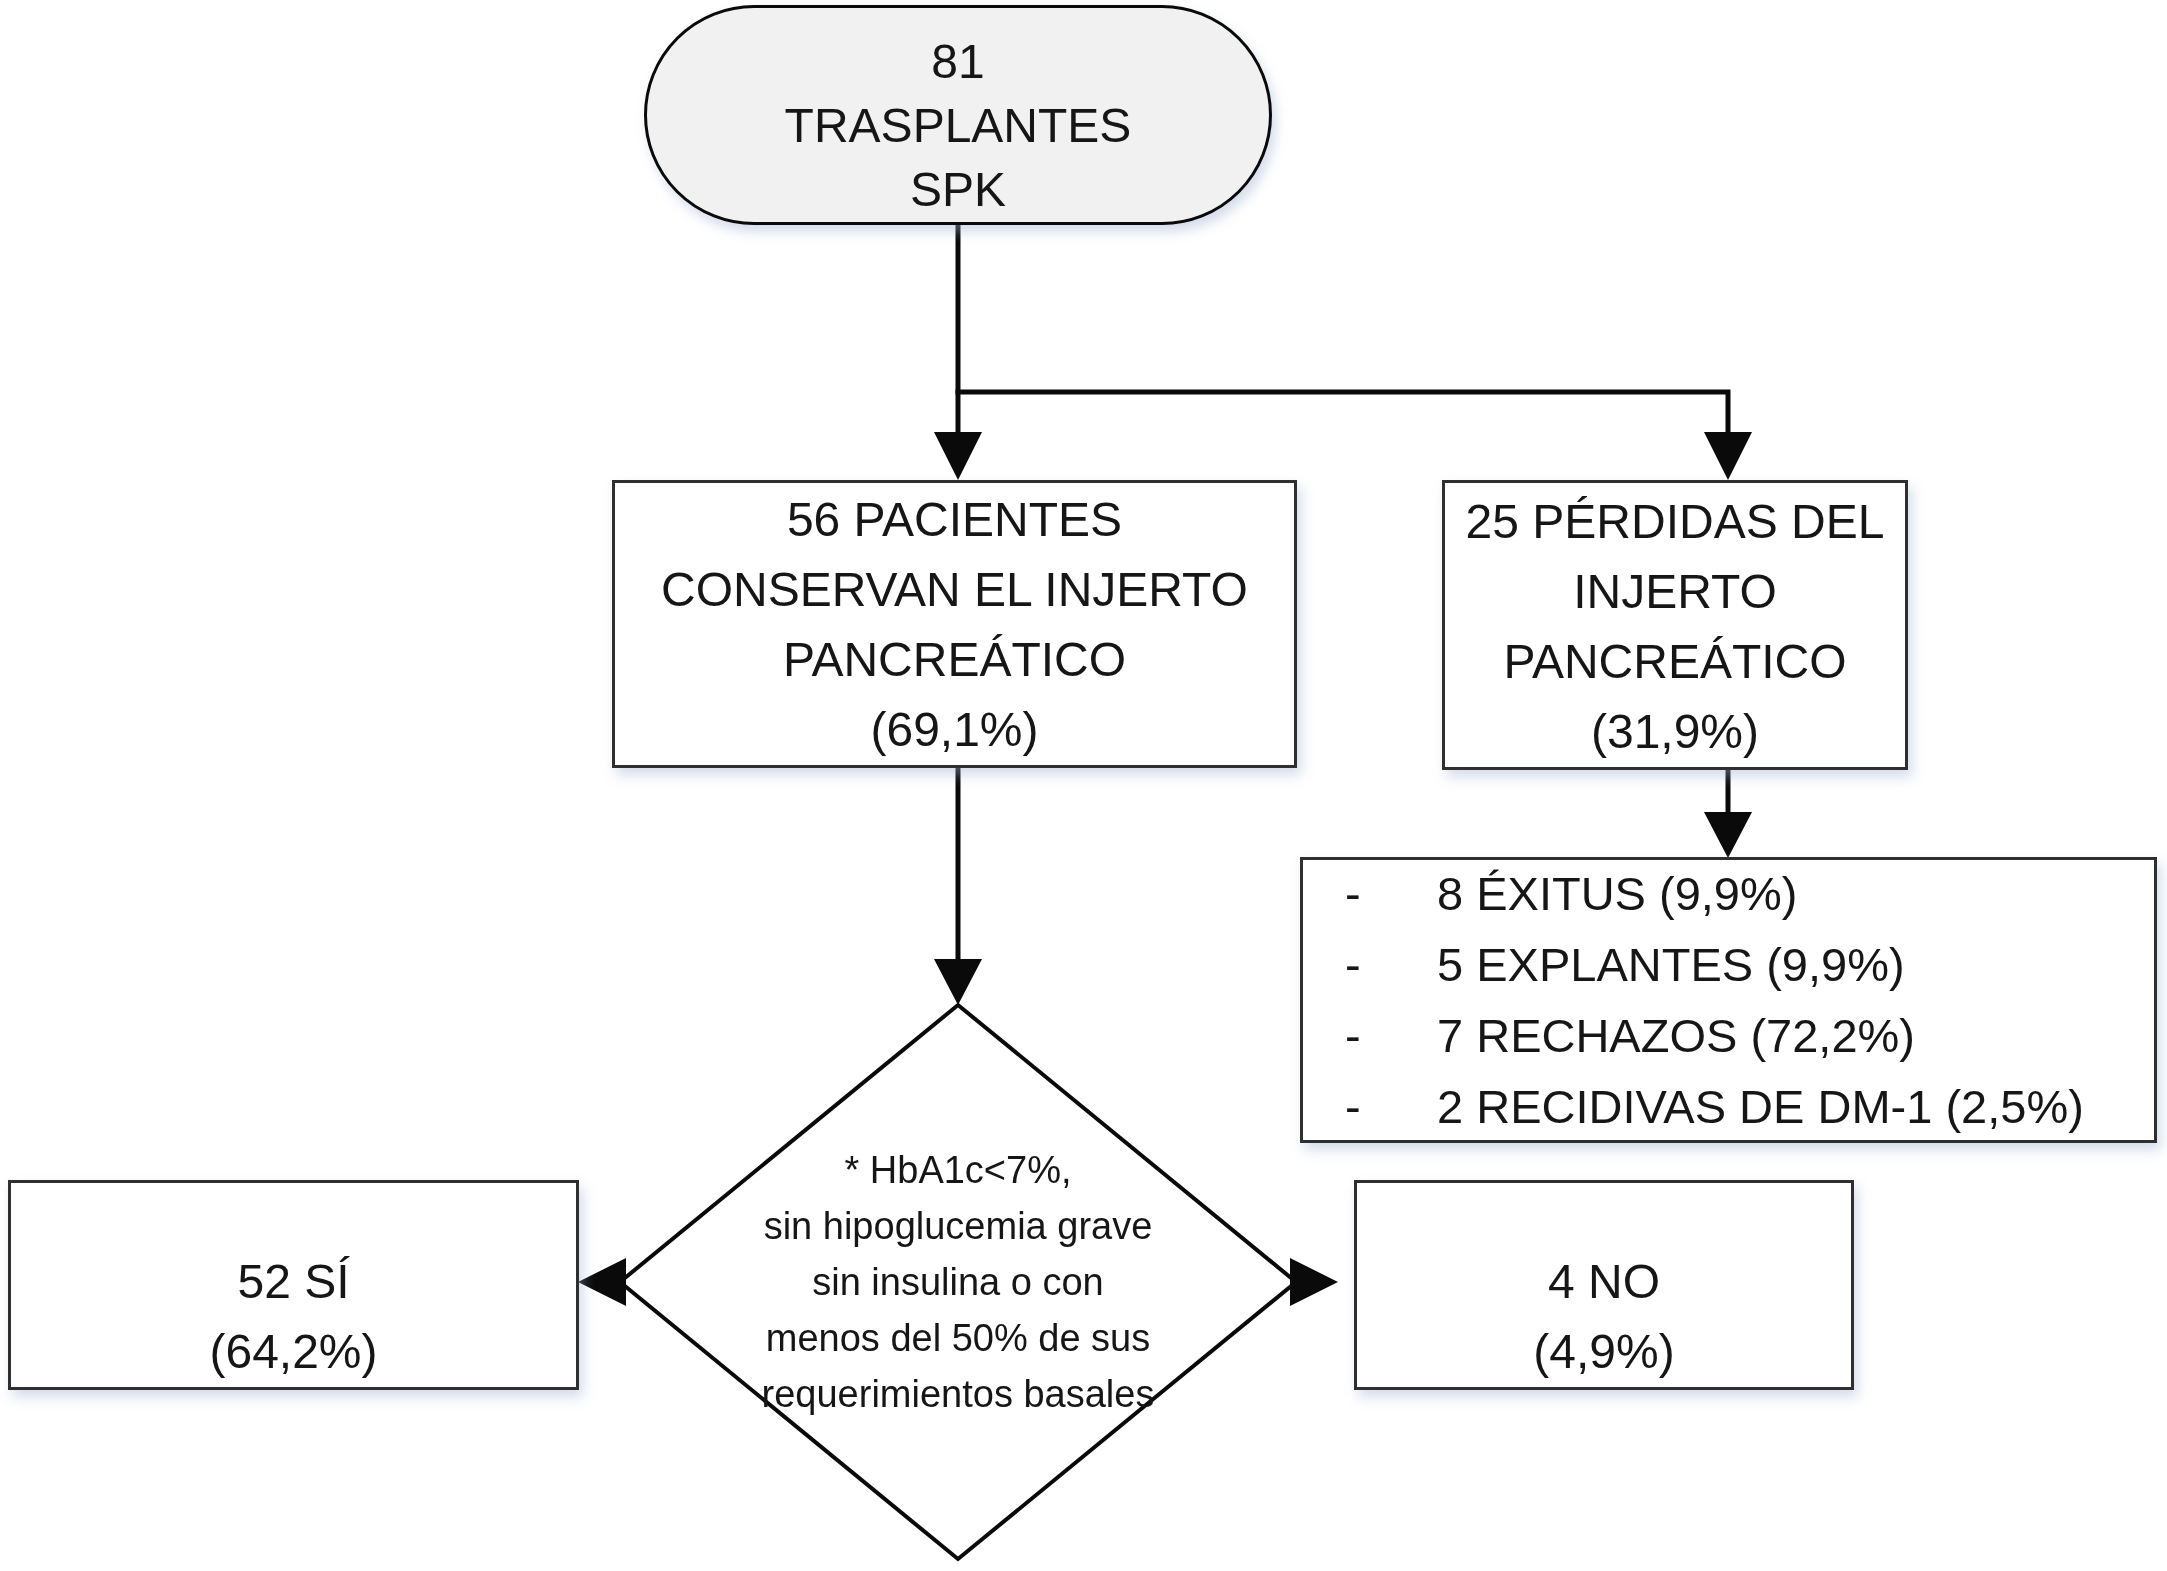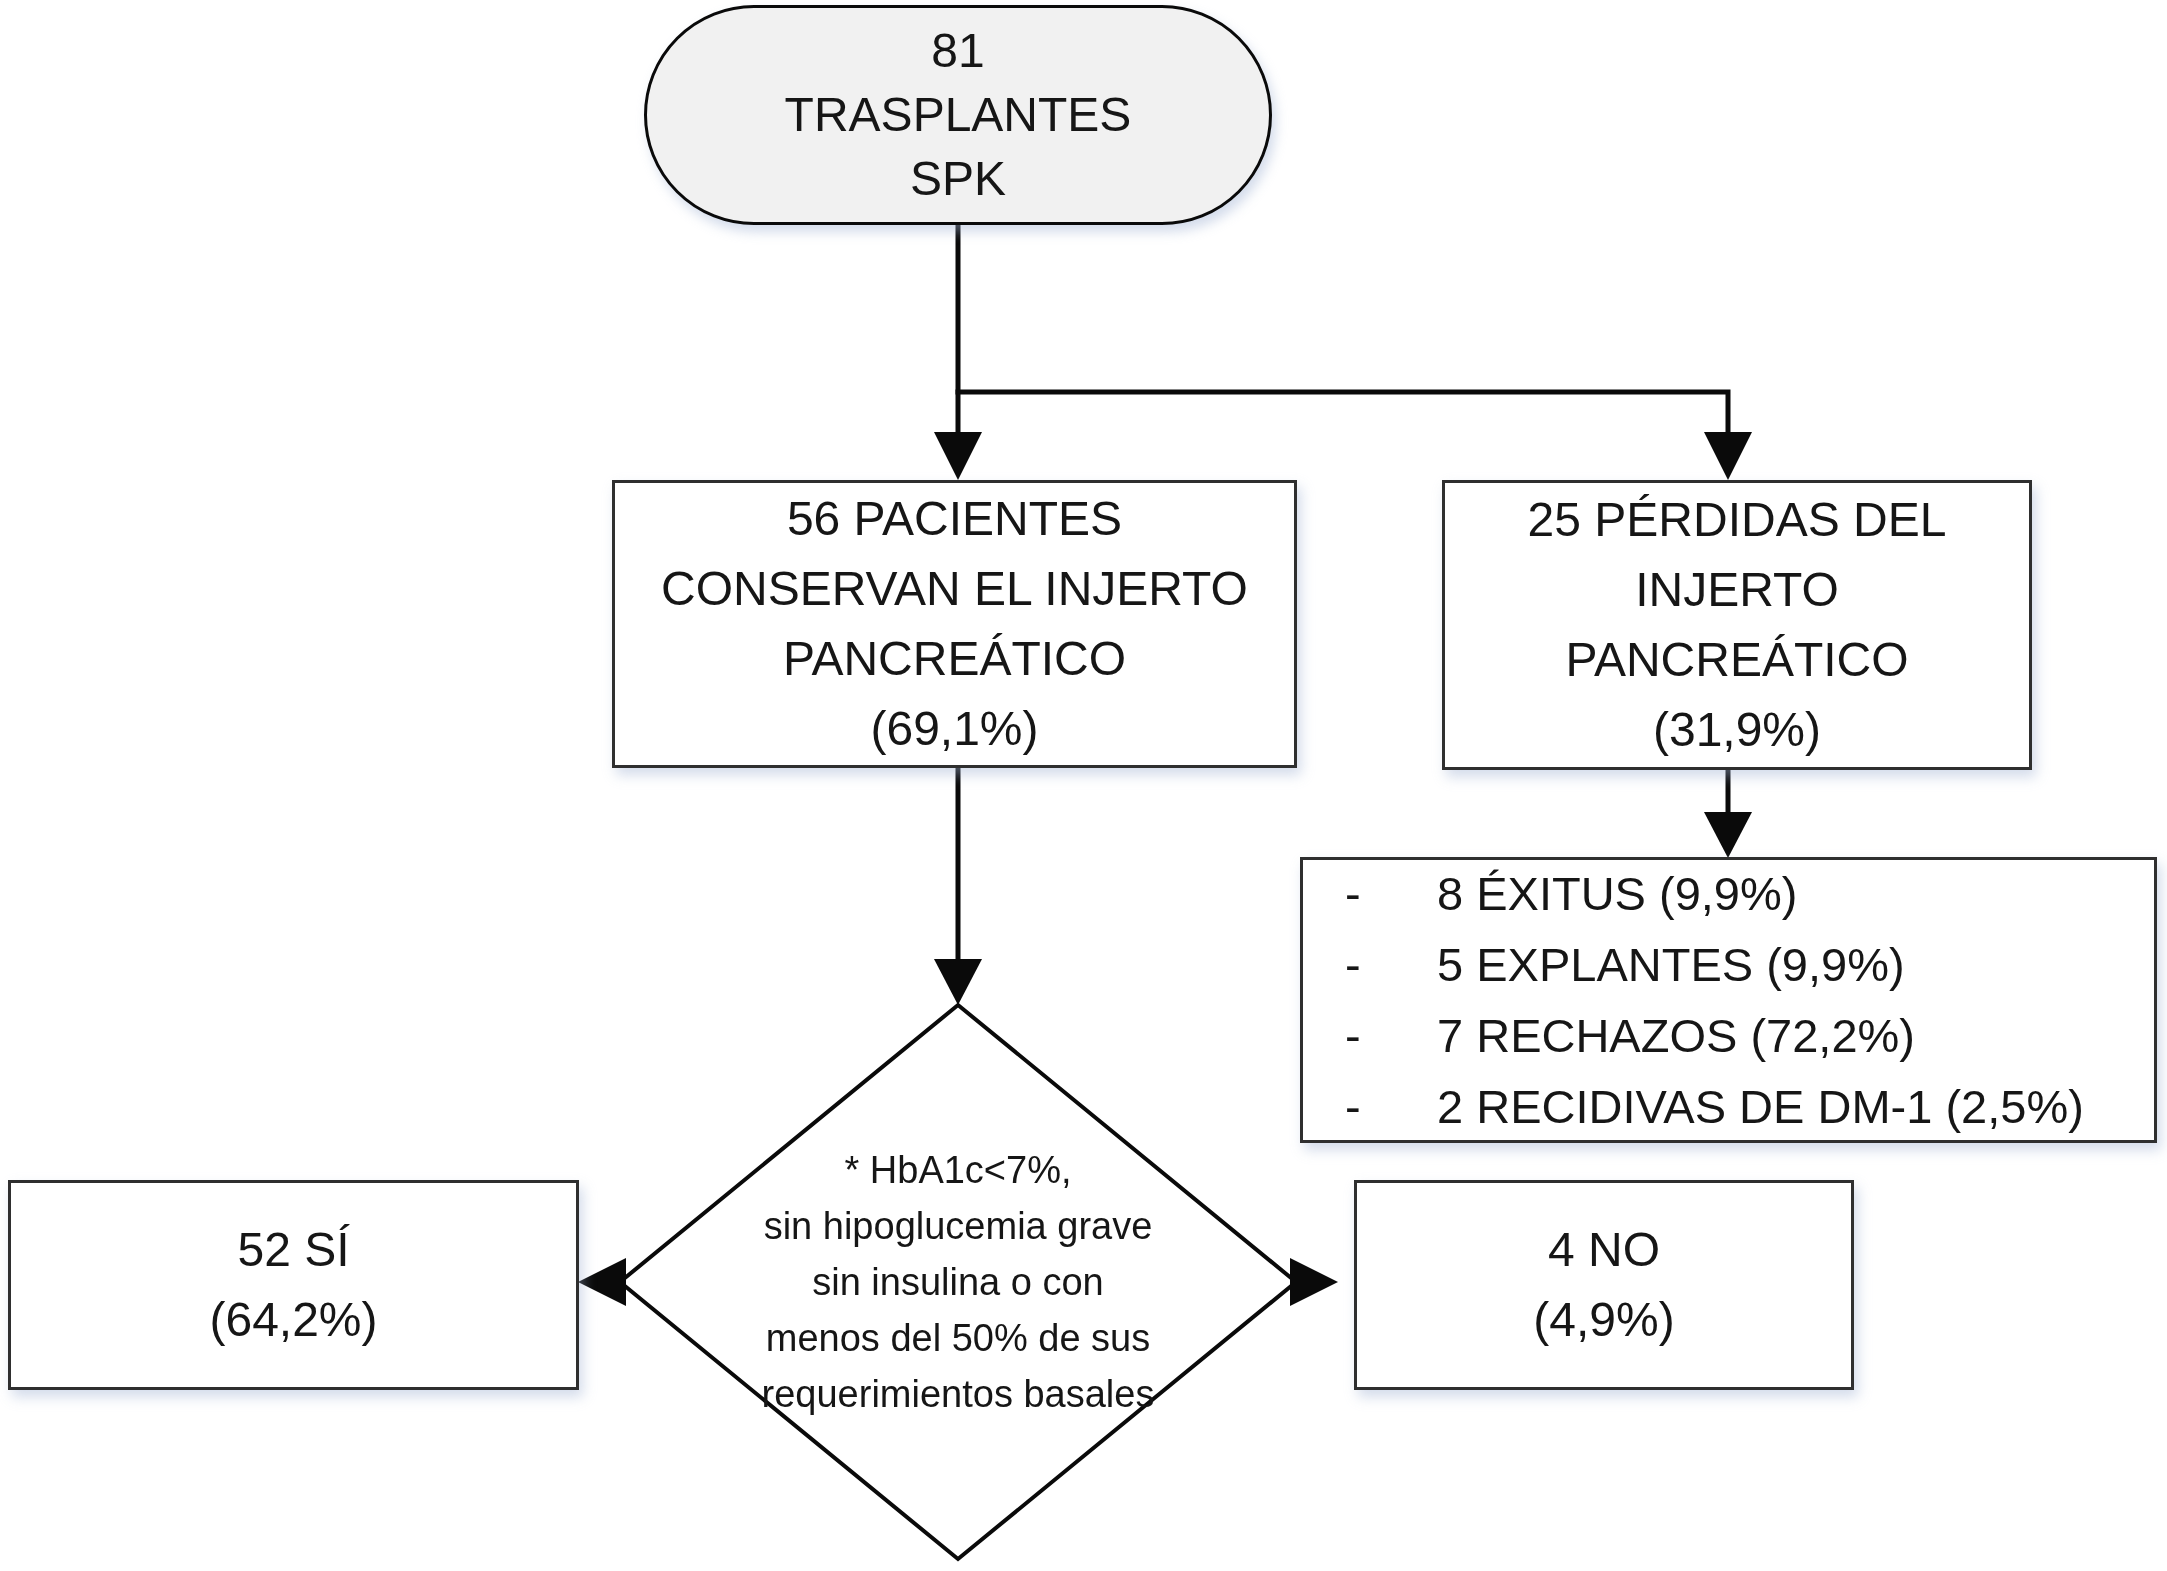--- a/index.html
+++ b/index.html
@@ -8,36 +8,36 @@
     width:2167px;height:1571px;
     background:#ffffff;
     font-family:"Liberation Sans", sans-serif;
     color:var(--text,#161616);
     overflow:hidden;
   }
   .node{
     position:absolute;
     box-sizing:border-box;
     display:flex;flex-direction:column;
-    align-items:center;justify-content:center;
+    align-items:center;justify-content:flex-end;
     text-align:center;
     background:#ffffff;
     border:3px solid var(--border,#2f2f2f);
     box-shadow:4px 7px 12px rgba(160,178,210,0.45);
   }
   .stadium{
     left:644px;top:5px;width:628px;height:220px;
     border-radius:112px;
     background:var(--stadium-fill,#f1f1f1);
     border:3px solid var(--line,#0a0a0a);
     font-size:48px;line-height:64px;
   }
   .kept{ left:612px; top:480px; width:685px; height:288px;
          font-size:48px;line-height:70px;}
-  .lost{ left:1442px; top:480px; width:590px; height:290px;
+  .lost{ left:1442px; top:480px; width:466px; height:290px;
          font-size:48px;line-height:70px;}
   .causes{
     left:1300px; top:857px; width:857px; height:286px;
     align-items:stretch;justify-content:center;
     text-align:left;
     font-size:47px;line-height:71px;
   }
   .cause-row{display:flex;align-items:baseline;padding-left:42px;}
   .cause-bullet{width:92px;flex:0 0 92px;}
   .yes{ left:8px; top:1180px; width:571px; height:210px;

